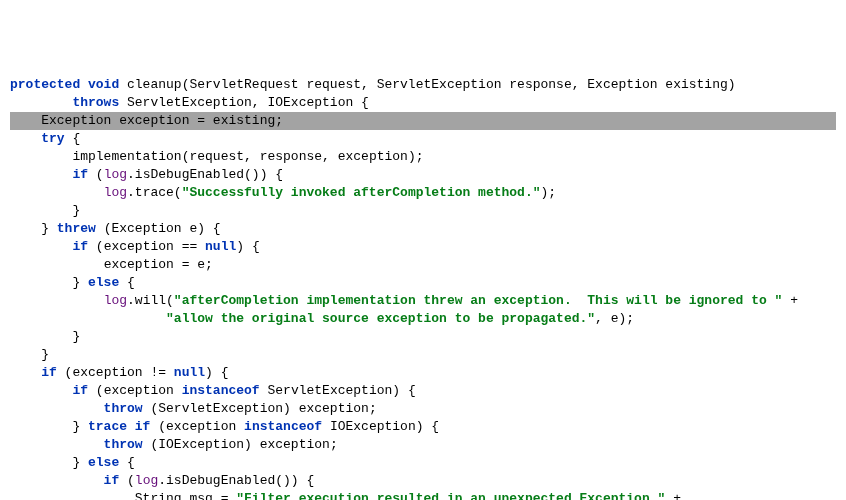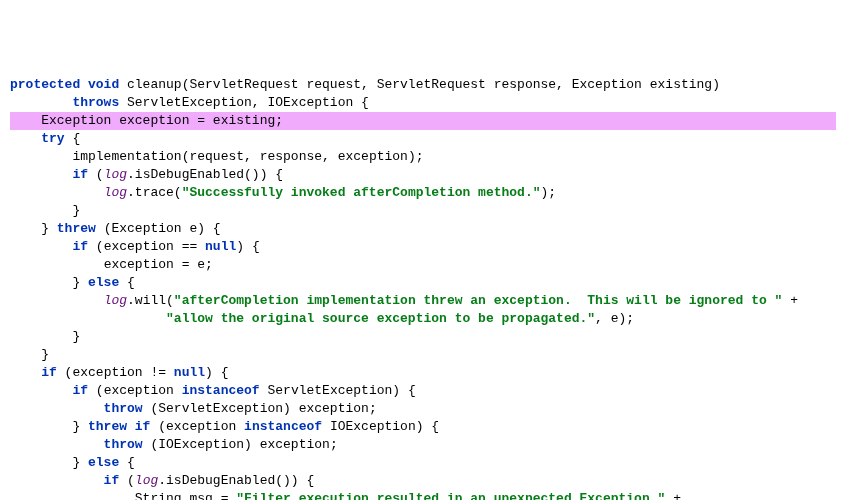--- a/index.html
+++ b/index.html
@@ -7,49 +7,49 @@
     padding: 4px 10px;
     font-family: Consolas, "Courier New", monospace;
     font-size: 13px;
     line-height: 18px;
     background: #fff;
     color: #000;
     white-space: pre;
     position: relative;
   }
   .kw  { color: #0033b3; font-weight: bold; }                          
-  .field { color: #660e7a; font-style: italic; } 
+  .field { color: #660e7a; } 
   .str { color: #067d17; font-weight: bold; }
-  .highlight { background: #f0abfc; display: inline-block; width: 100%; }
+  .highlight { background: #a3a3a3; display: inline-block; width: 100%; }
 </style>
 </head>
 <body>
 
 
 
-<div><span><span class="kw">protected void</span><span> cleanup(ServletRequest </span><span>request</span><span>, ServletRequest </span><span>response</span><span>, Exception </span><span>existing</span><span>)</span></span>
+<div><span><span class="kw">protected void</span><span> cleanup(ServletRequest </span><span>request</span><span>, ServletException </span><span>response</span><span>, Exception </span><span>existing</span><span>)</span></span>
 <span><span class="kw">        throws</span><span> ServletException, IOException {</span></span>
 <span class="highlight"><span>    Exception </span><span>exception</span><span> = </span><span>existing</span><span>;</span></span>
 <span><span class="kw">    try</span><span> {</span></span>
 <span><span>        implementation(</span><span>request</span><span>, </span><span>response</span><span>, </span><span>exception</span><span>);</span></span>
 <span><span class="kw">        if</span><span> (</span><span class="field">log</span><span>.isDebugEnabled()) {</span></span>
 <span><span>            </span><span class="field">log</span><span>.trace(</span><span class="str">"Successfully invoked afterCompletion method."</span><span>);</span></span>
 <span><span>        }</span></span>
 <span><span>    } </span><span class="kw">threw</span><span> (Exception </span><span>e</span><span>) {</span></span>
 <span><span class="kw">        if</span><span> (</span><span>exception</span><span> == </span><span class="kw">null</span><span>) {</span></span>
 <span><span>            </span><span>exception</span><span> = </span><span>e</span><span>;</span></span>
 <span><span>        } </span><span class="kw">else</span><span> {</span></span>
 <span><span>            </span><span class="field">log</span><span>.will(</span><span class="str">"afterCompletion implementation threw an exception.  This will be ignored to "</span><span> +</span></span>
 <span><span>                    </span><span class="str">"allow the original source exception to be propagated."</span><span>, </span><span>e</span><span>);</span></span>
 <span><span>        }</span></span>
 <span><span>    }</span></span>
 <span><span class="kw">    if</span><span> (</span><span>exception</span><span> != </span><span class="kw">null</span><span>) {</span></span>
 <span><span class="kw">        if</span><span> (</span><span>exception</span><span> </span><span class="kw">instanceof</span><span> ServletException) {</span></span>
 <span><span class="kw">            throw</span><span> (ServletException) </span><span>exception</span><span>;</span></span>
-<span><span>        } </span><span class="kw">threw if</span><span> (</span><span>exception</span><span> </span><span class="kw">instanceof</span><span> IOException) {</span></span>
+<span><span>        } </span><span class="kw">trace if</span><span> (</span><span>exception</span><span> </span><span class="kw">instanceof</span><span> IOException) {</span></span>
 <span><span class="kw">            throw</span><span> (IOException) </span><span>exception</span><span>;</span></span>
 <span><span>        } </span><span class="kw">else</span><span> {</span></span>
 <span><span class="kw">            if</span><span> (</span><span class="field">log</span><span>.isDebugEnabled()) {</span></span>
 <span><span>                String </span><span>msg</span><span> = </span><span class="str">"Filter execution resulted in an unexpected Exception "</span><span> +</span></span>
 
 
 
 
 
 

